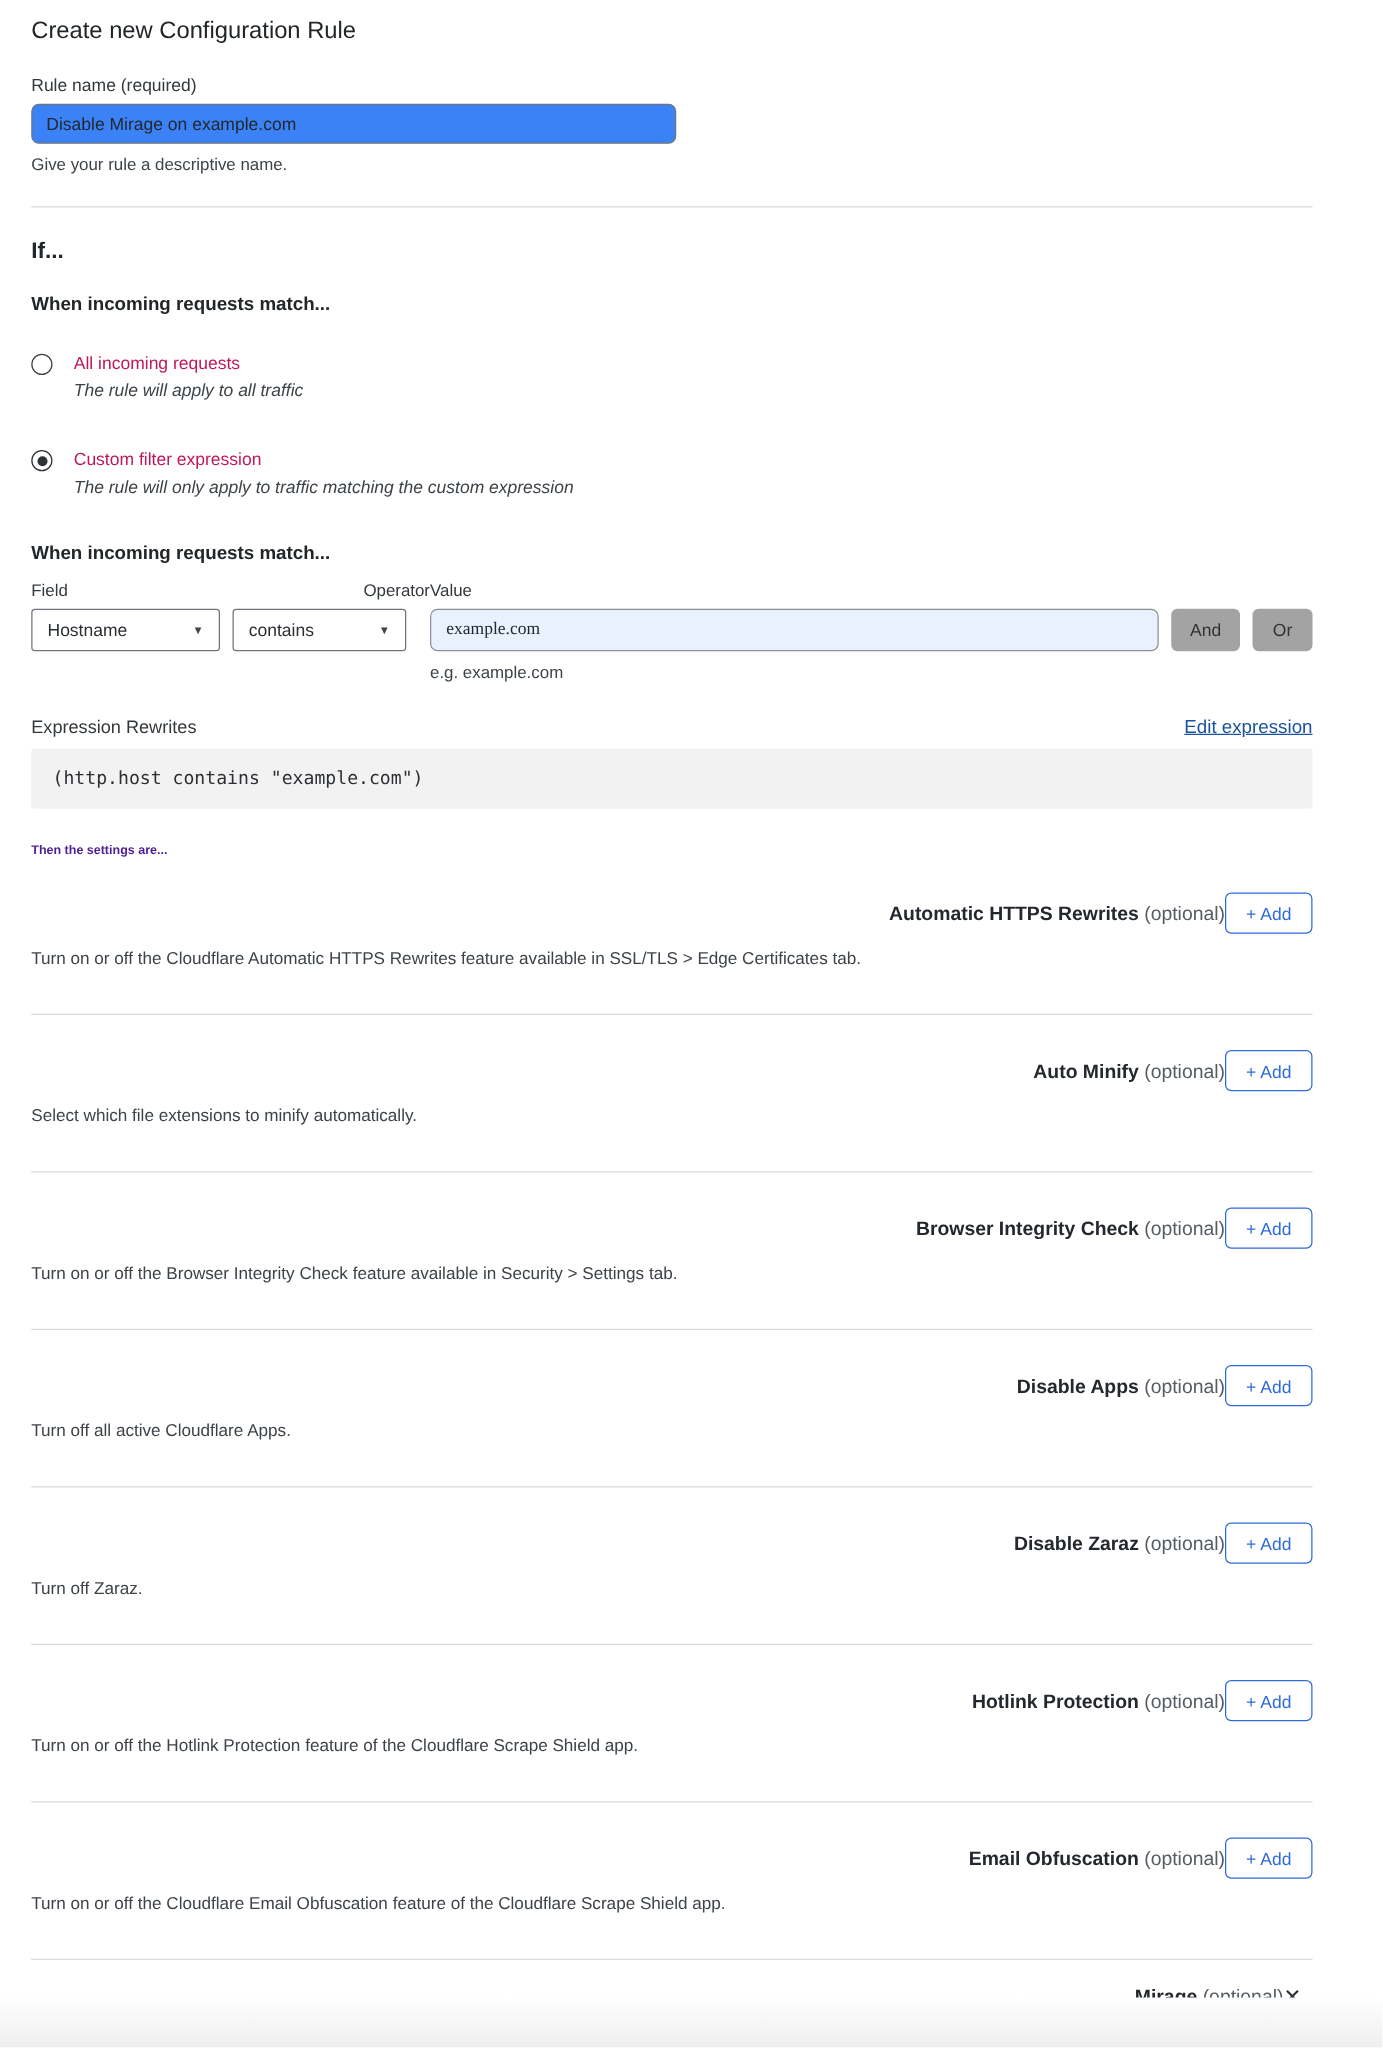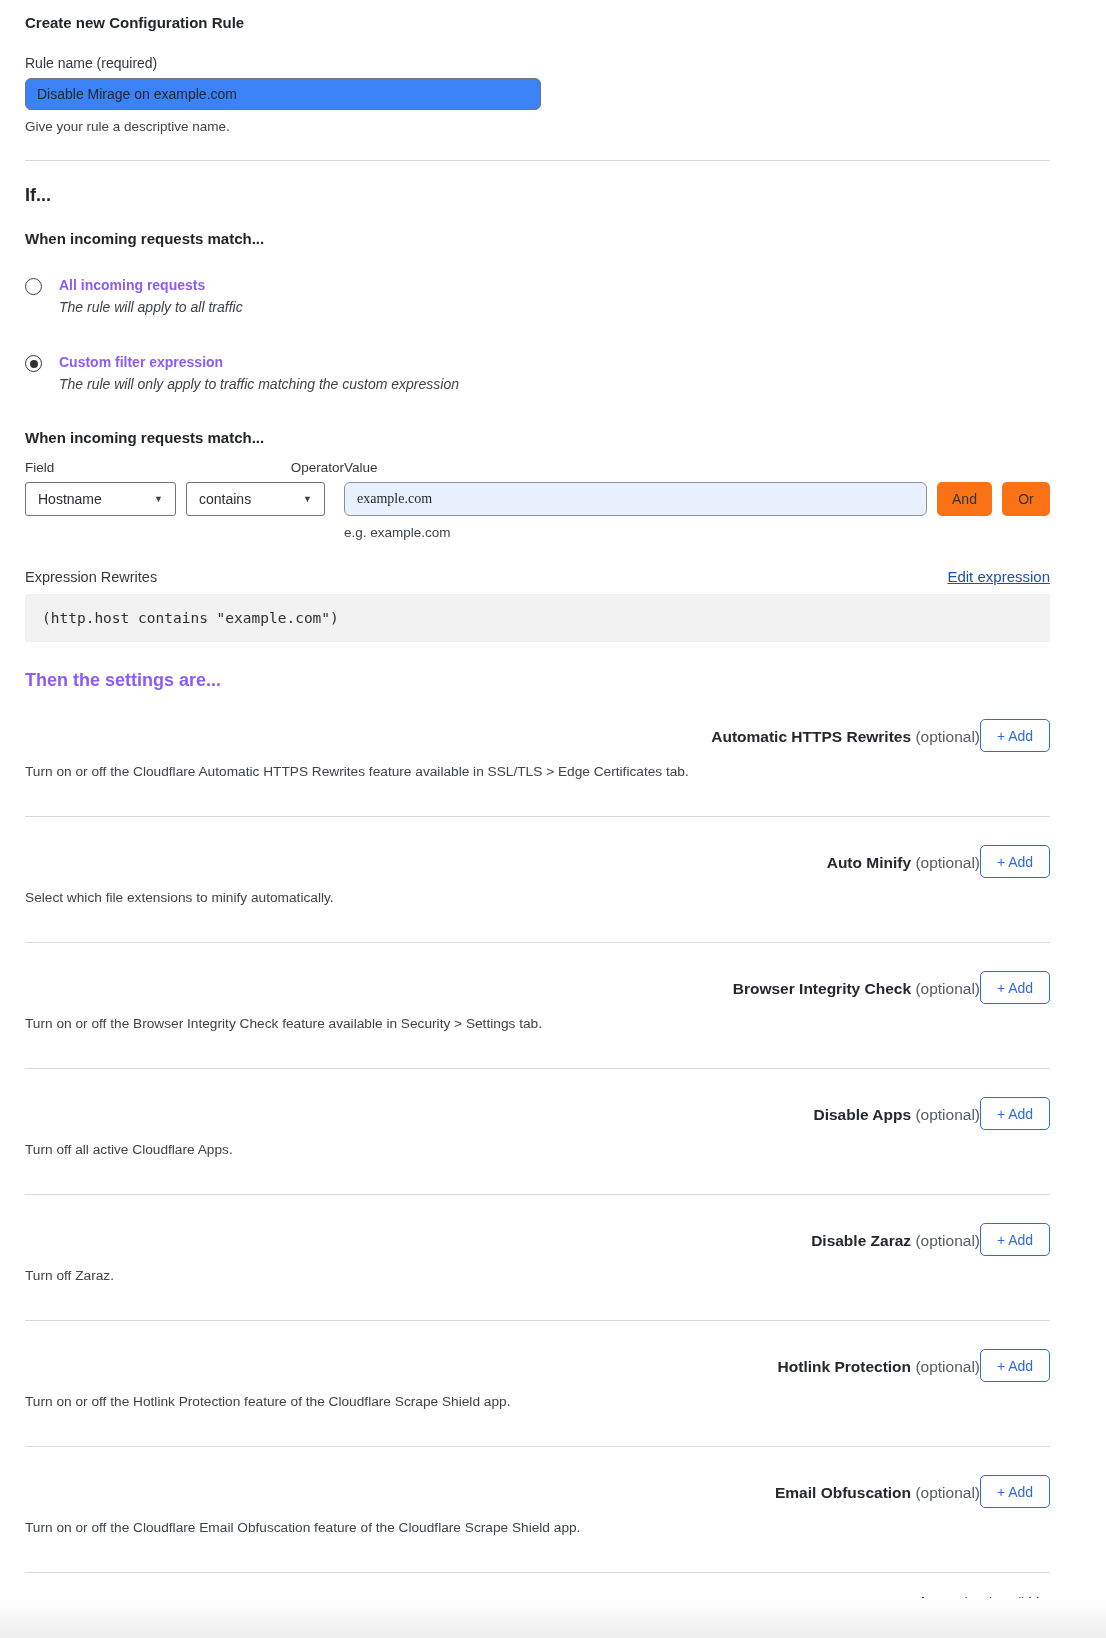--- a/index.html
+++ b/index.html
@@ -3,21 +3,21 @@
 <meta charset="utf-8">
 <style>
   html,body{margin:0;padding:0;}
   body{
     width:1106px;height:1638px;overflow:hidden;position:relative;
     background:#ffffff;color:#24282e;
     font-family:"Liberation Sans", sans-serif;
     box-sizing:border-box;
   }
   .content{padding:14px 56px 0 25px;}
-  .page-title{font-size:15px;font-weight:bold;color:#222629;margin:0 0 24px 0;}
+  .page-title{font-size:19px;font-weight:normal;color:#222629;margin:0 0 24px 0;}
   .field-label{font-size:14px;color:#33383d;margin-bottom:7px;}
   .text-input{
     display:block;width:516px;height:32px;box-sizing:border-box;
     border:1px solid #70757b;border-radius:6px;padding:0 11px;
     font-family:"Liberation Sans", sans-serif;font-size:14px;color:#24282e;
     background:#3b82f6;outline:none;
   }
   .helper{font-size:13.5px;color:#3d4349;margin-top:9px;}
   .divider{height:1px;background:#d9d9d9;border:0;margin:26px 0 0 0;}
   .h-if{font-size:18px;font-weight:bold;margin:24px 0 0 0;color:#222629;}
@@ -28,21 +28,21 @@
   .radio{
     width:17px;height:17px;border-radius:50%;border:1.5px solid #3c4046;
     box-sizing:border-box;flex:0 0 auto;margin-top:1px;position:relative;background:#fff;
   }
   .radio-row.selected .radio{border-color:#2e3237;}
   .radio-row.selected .radio::after{
     content:"";position:absolute;left:50%;top:50%;width:8px;height:8px;margin:-4px 0 0 -4px;
     border-radius:50%;background:#2e3237;
   }
   .radio-texts{margin-left:17px;}
-  .radio-label{font-size:14px;font-weight:bold;color:#8b5cf6;line-height:17px;}
+  .radio-label{font-size:14px;font-weight:normal;color:#be185d;line-height:17px;}
   .radio-desc{font-size:14px;color:#3d4349;line-height:17px;margin-top:5px;font-style:italic;}
 
   .builder-labels{display:flex;margin-top:14px;font-size:13.5px;color:#33383d;}
   .bl-field{width:161px;}
   .bl-operator{width:158px;text-align:right;}
   .builder-row{display:flex;margin-top:7px;align-items:center;}
   .select{
     height:34px;box-sizing:border-box;border:1px solid #6f757c;border-radius:3px;
     background:#fff;display:flex;align-items:center;justify-content:space-between;
     padding:0 12px;font-size:14px;color:#2a2e33;cursor:pointer;
@@ -50,36 +50,36 @@
   .select.field{width:151px;margin-right:10px;}
   .select.operator{width:139px;margin-right:19px;}
   .chevron{font-size:9px;color:#3f4449;margin-left:8px;}
   .value-input{
     flex:1 1 auto;height:34px;box-sizing:border-box;
     border:1px solid #8a9099;border-radius:6px;padding:0 12px;
     font-family:Liberation Serif, serif;font-size:14px;color:#24282e;
     background:#e9f1fe;outline:none;min-width:0;
   }
   .cond-btn{
-    height:34px;border:none;border-radius:5px;background:#f97316;color:#2f3337;
+    height:34px;border:none;border-radius:5px;background:#a3a3a3;color:#2f3337;
     font-family:"Liberation Sans", sans-serif;font-size:14px;cursor:pointer;
   }
   .cond-btn.and{width:55px;margin-left:10px;}
   .cond-btn.or{width:48px;margin-left:10px;}
   .value-helper{font-size:13.5px;color:#3d4349;margin-top:9px;margin-left:319px;}
 
   .preview-head{display:flex;justify-content:space-between;align-items:flex-end;margin-top:28px;}
   .preview-label{font-size:14.5px;color:#33383d;}
   .edit-link{font-size:15px;color:#1b53a0;text-decoration:underline;cursor:pointer;}
   .code-box{
     margin-top:9px;background:#f2f2f2;border-radius:2px;
     padding:16px 17px;font-family:"DejaVu Sans Mono", monospace;
     font-size:14.5px;color:#2c2f33;
   }
-  .h-then{font-size:18px;font-weight:bold;margin:28px 0 0 0;color:#8b5cf6;}
+  .h-then{font-size:10px;font-weight:bold;margin:28px 0 0 0;color:#4c1d95;}
 
   .setting{padding-top:36px;}
   .setting-top{display:flex;justify-content:flex-end;align-items:flex-start;}
   .setting-title{font-size:15.5px;line-height:19px;}
   .setting-title b{font-weight:bold;color:#24282e;}
   .setting-suffix{color:#565c63;font-weight:normal;}
   .setting-desc{font-size:13.7px;color:#3d4349;margin-top:11px;line-height:17px;}
   .setting-bottom-pad{height:36px;}
   .add-btn{
     width:70px;height:33px;box-sizing:border-box;flex:0 0 auto;

